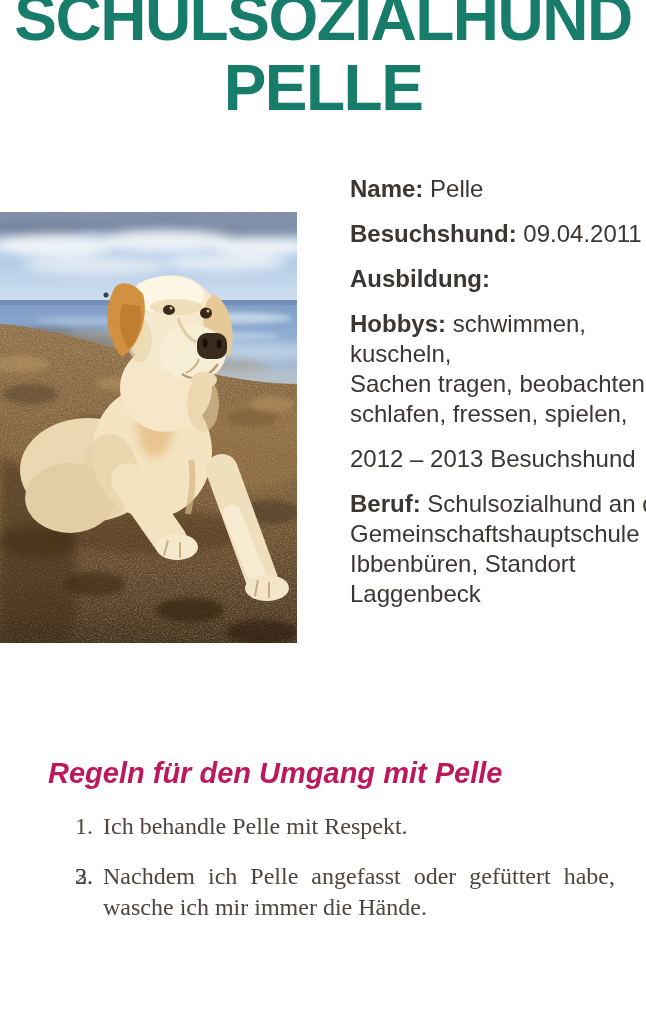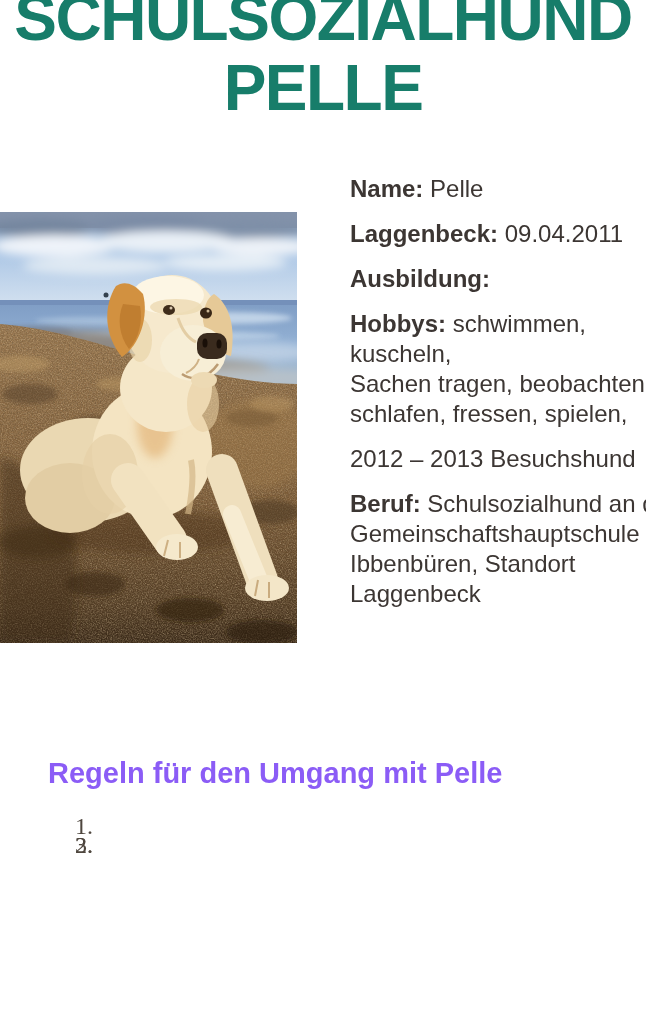--- a/index.html
+++ b/index.html
@@ -45,22 +45,23 @@
     margin-left: 40px;
   }
   #info p { margin: 0 0 15px 0; }
   #info .lbl { font-weight: 700; }
   #info .val { white-space: pre-line; }
 
   #rules-heading {
     position: absolute; left: 48px; top: 757px;
     font-size: 29px;
     font-weight: 700;
-    color: #8b5cf6;
+    color: #be185d;
     white-space: nowrap;
+    font-style: italic;
   }
   #rules {
     position: absolute; left: 75px; top: 811px;
     width: 540px;
     font-family: "Liberation Serif", serif;
     font-size: 24px;
     line-height: 31px;
     color: #4e463e;
   }
   .rule {
@@ -209,33 +210,33 @@
         <ellipse cx="219" cy="132" rx="2.5" ry="4.5" fill="#190f08"></ellipse>
         <path d="M182,162 C194,170 208,166 218,152" stroke="#bb9b72" stroke-width="2.5" fill="none"></path>
         <path d="M199,147 C197,153 192,158 186,161" stroke="#cfb286" stroke-width="2" fill="none"></path>
         <ellipse cx="204" cy="168" rx="13" ry="8" fill="#eddab4"></ellipse>
       </g>
     </svg>
   </div>
 
   <div id="info">
     <p><span class="lbl">Name:</span> <span class="val">Pelle</span></p>
-    <p><span class="lbl">Laggenbeck:</span> <span class="val">09.04.2011</span></p>
+    <p><span class="lbl">Besuchshund:</span> <span class="val">09.04.2011</span></p>
     <p><span class="lbl">Ausbildung:</span><span class="val"></span></p>
     <p><span class="lbl">Hobbys:</span> <span class="val">schwimmen, kuscheln,
 Sachen tragen, beobachten,
 schlafen, fressen, spielen,</span></p>
     <p><span class="lbl"></span><span class="val">2012 – 2013 Besuchshund</span></p>
     <p><span class="lbl">Beruf:</span> <span class="val">Schulsozialhund an der
 Gemeinschaftshauptschule
 Ibbenbüren, Standort
 Laggenbeck</span></p>
   </div>
 
   <div id="rules-heading">Regeln für den Umgang mit Pelle</div>
 
   <div id="rules">
-    <div class="rule"><span class="num">1.</span></div>
+    <div class="rule"><span class="num">1.</span><span>Ich behandle Pelle mit Respekt.</span></div>
     <div class="rule"><span class="num">2.</span></div>
-    <div class="rule"><span class="num">3.</span></div>
+    <div class="rule"><span class="num">3.</span><span>Nachdem ich Pelle angefasst oder gefüttert habe, wasche ich mir immer die Hände.</span></div>
   </div>
 
 </div>
 
 </body></html>

